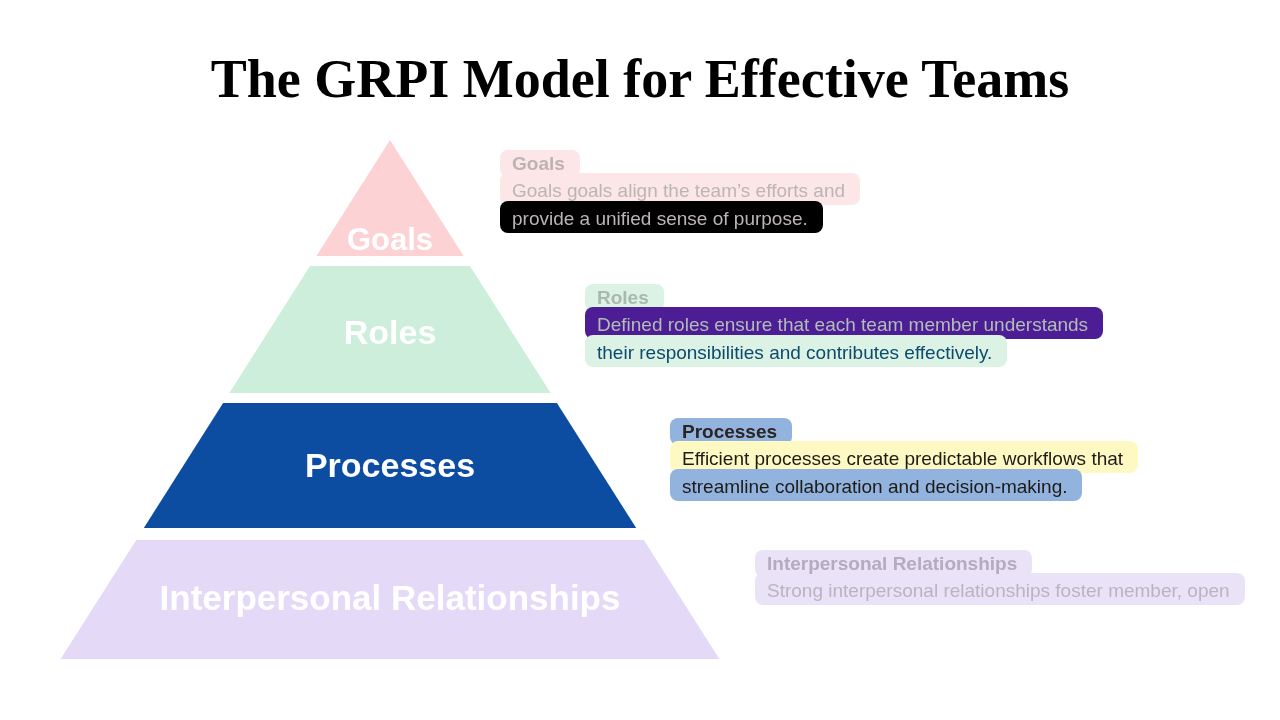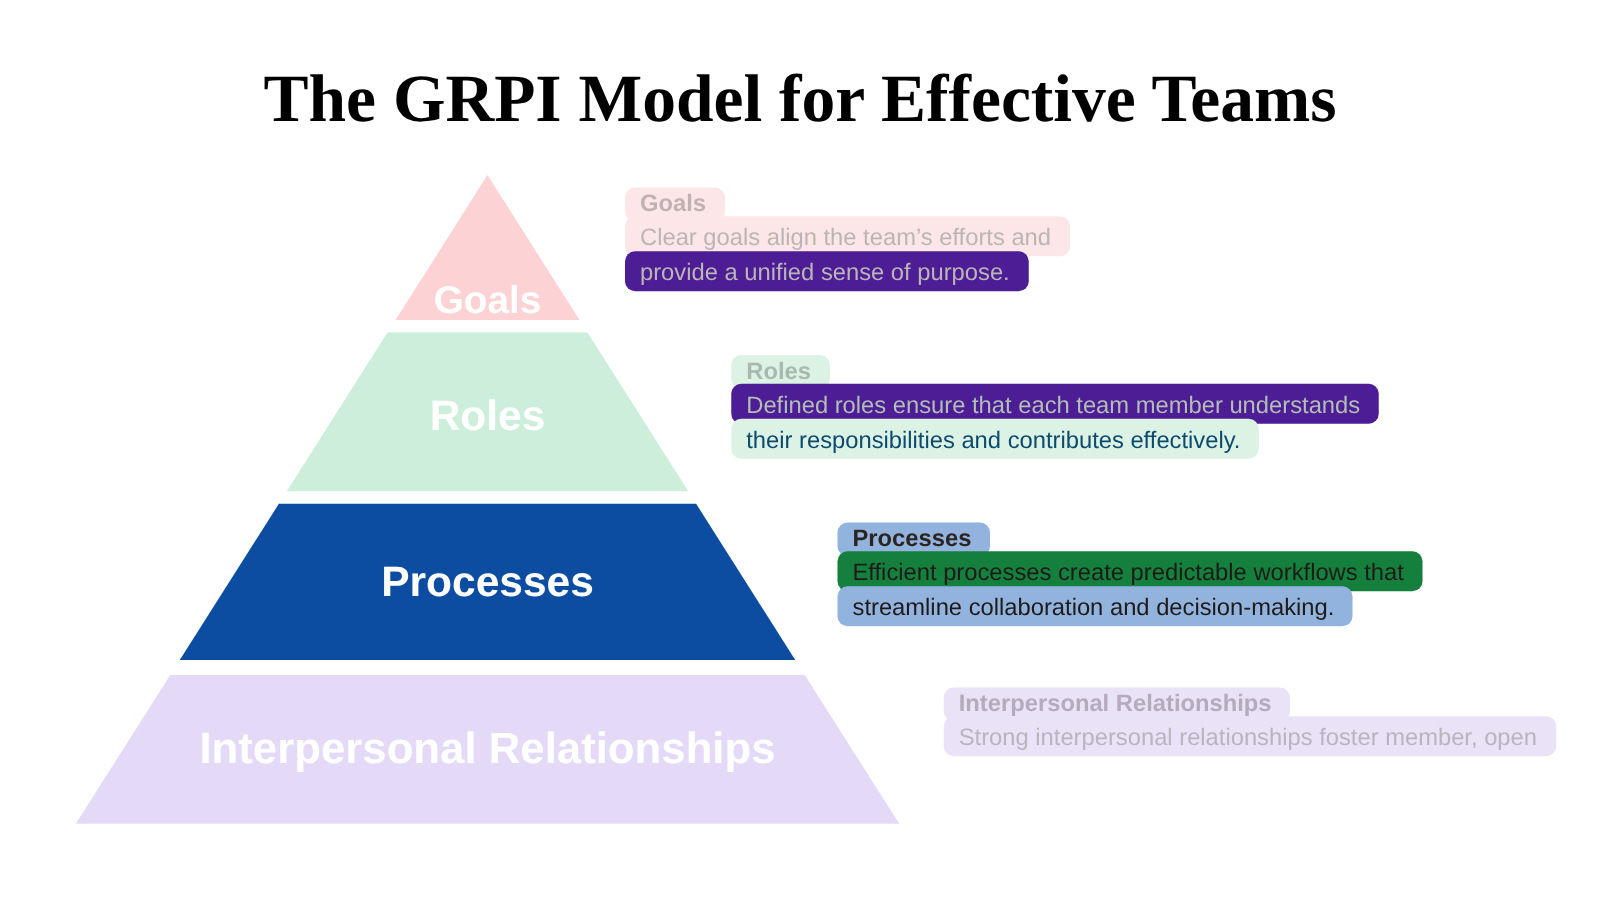--- a/index.html
+++ b/index.html
@@ -32,33 +32,33 @@
     <polygon points="136.2,540 643.8,540 719.4,659 60.6,659" fill="#e4daf8"></polygon>
 
     <text x="390" y="250" text-anchor="middle" class="lvl-label-goals">Goals</text>
     <text x="390" y="344" text-anchor="middle" class="lvl-label-mid">Roles</text>
     <text x="390" y="477" text-anchor="middle" class="lvl-label-mid">Processes</text>
     <text x="390" y="610" text-anchor="middle" class="lvl-label-big">Interpersonal Relationships</text>
   </svg>
 
   <div class="ann" style="left:500px;top:150px;">
     <div class="hl-line t" style="background: rgb(252, 230, 231); color: rgb(192, 177, 179);">Goals</div>
-    <div class="hl-line d" style="background: rgb(252, 230, 231); color: rgb(188, 181, 182);">Clear goals align the team’s efforts and</div>
-    <div class="hl-line d" style="background: #4c1d95; color: rgb(188, 181, 182);">provide a unified sense of purpose.</div>
+    <div class="hl-line d" style="background: rgb(252, 230, 231); color: rgb(188, 181, 182);">Goals goals align the team’s efforts and</div>
+    <div class="hl-line d" style="background: #000000; color: rgb(188, 181, 182);">provide a unified sense of purpose.</div>
   </div>
 
   <div class="ann" style="left:585px;top:284px;">
     <div class="hl-line t" style="background: rgb(220, 242, 229); color: rgb(169, 185, 176);">Roles</div>
     <div class="hl-line d" style="background: #4c1d95; color: rgb(178, 189, 182);">Defined roles ensure that each team member understands</div>
     <div class="hl-line d" style="background: rgb(220, 242, 229); color: #0c4a6e;">their responsibilities and contributes effectively.</div>
   </div>
 
   <div class="ann" style="left:670px;top:418px;">
     <div class="hl-line t" style="background: rgb(146, 179, 222); color: rgb(43, 36, 32);">Processes</div>
-    <div class="hl-line d" style="background: #15803d; color: rgb(29, 27, 24);">Efficient processes create predictable workflows that</div>
+    <div class="hl-line d" style="background: #fef9c3; color: rgb(29, 27, 24);">Efficient processes create predictable workflows that</div>
     <div class="hl-line d" style="background: rgb(146, 179, 222); color: rgb(29, 27, 24);">streamline collaboration and decision-making.</div>
   </div>
 
   <div class="ann" style="left:755px;top:550px;">
     <div class="hl-line t" style="background: rgb(234, 226, 247); color: rgb(180, 171, 189);">Interpersonal Relationships</div>
     <div class="hl-line d" style="background: rgb(234, 226, 247); color: rgb(186, 180, 192);">Strong interpersonal relationships foster member, open</div>
   </div>
 
 </div>
 

